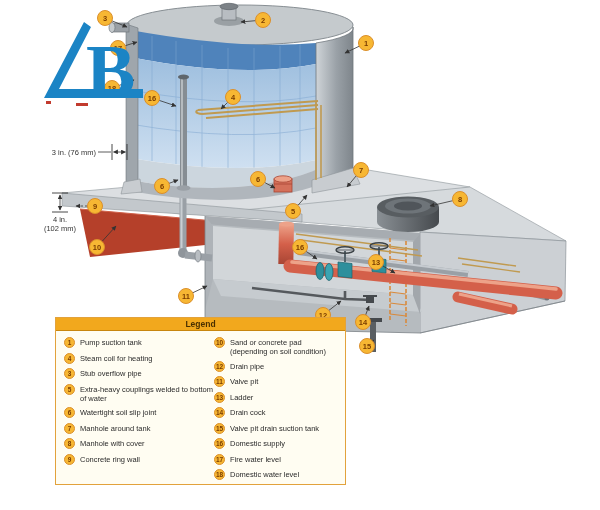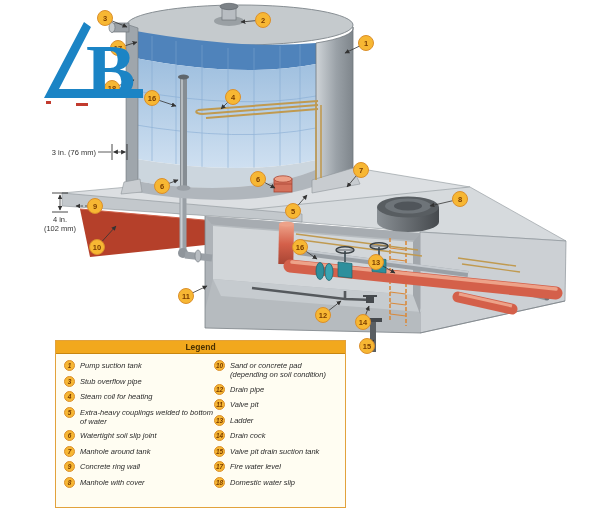--- a/index.html
+++ b/index.html
@@ -2,26 +2,26 @@
 <html><head>
 <meta charset="utf-8">
 <style>
   * { margin:0; padding:0; box-sizing:border-box; }
   html,body { width:600px; height:510px; background:#ffffff; overflow:hidden;
     font-family:"Liberation Sans", sans-serif; position:relative; }
   #stage { position:relative; width:600px; height:510px; }
   #scene { position:absolute; left:0; top:0; }
   .dim { font-size:7.5px; fill:#333; }
   
-  #legend { position:absolute; left:55px; top:340px; width:291px; height:168px;
+  #legend { position:absolute; left:55px; top:317px; width:291px; height:168px;
     background:#FFFDF2; border:1px solid #E2A23C; }
   #legend-header { height:13px; background:#F2A81D; border-bottom:1px solid #C8860F;
     text-align:center; font-size:8.5px; font-weight:bold; color:#4a3000; line-height:13px; }
   #legend-body { display:flex; padding:6px 6px 4px 8px; }
-  .legend-col { display:flex; flex-direction:column;font-style:italic; }
+  .legend-col { display:flex; flex-direction:column; }
   .legend-col.left { flex:0 0 150px; }
   .legend-col.right { flex:1; }
   .legend-row { display:flex; align-items:flex-start; margin-bottom:4.5px; gap:5px; }
   .badge { flex:none; width:11px; height:11px; border-radius:50%; background:#F7B733;
     border:1px solid #DB8F2B; color:#7a3c00; font-size:6.5px; font-weight:bold;
     text-align:center; line-height:9px; }
   .legend-label { font-size:7.5px; color:#2b2b2b; line-height:1.2; padding-top:1px; }
 </style>
 </head>
 <body>
@@ -356,47 +356,47 @@
 
 <div id="legend">
   <div id="legend-header">Legend</div>
   <div id="legend-body">
     <div class="legend-col left" id="legend-col-left">
           <div class="legend-row">
             <div class="badge">1</div>
             <div class="legend-label">Pump suction tank</div>
           </div>
           <div class="legend-row">
+            <div class="badge">4</div>
+            <div class="legend-label">Steam coil for heating</div>
+          </div>
+          <div class="legend-row">
             <div class="badge">3</div>
             <div class="legend-label">Stub overflow pipe</div>
           </div>
           <div class="legend-row">
-            <div class="badge">4</div>
-            <div class="legend-label">Steam coil for heating</div>
-          </div>
-          <div class="legend-row">
             <div class="badge">5</div>
             <div class="legend-label">Extra-heavy couplings welded to bottom of water</div>
           </div>
           <div class="legend-row">
             <div class="badge">6</div>
             <div class="legend-label">Watertight soil slip joint</div>
           </div>
           <div class="legend-row">
             <div class="badge">7</div>
             <div class="legend-label">Manhole around tank</div>
           </div>
           <div class="legend-row">
+            <div class="badge">8</div>
+            <div class="legend-label">Manhole with cover</div>
+          </div>
+          <div class="legend-row">
             <div class="badge">9</div>
             <div class="legend-label">Concrete ring wall</div>
           </div>
-          <div class="legend-row">
-            <div class="badge">8</div>
-            <div class="legend-label">Manhole with cover</div>
-          </div>
         </div>
     <div class="legend-col right" id="legend-col-right">
           <div class="legend-row">
             <div class="badge">10</div>
             <div class="legend-label">Sand or concrete pad (depending on soil condition)</div>
           </div>
           <div class="legend-row">
             <div class="badge">12</div>
             <div class="legend-label">Drain pipe</div>
           </div>
@@ -410,23 +410,27 @@
           </div>
           <div class="legend-row">
             <div class="badge">14</div>
             <div class="legend-label">Drain cock</div>
           </div>
           <div class="legend-row">
             <div class="badge">15</div>
             <div class="legend-label">Valve pit drain suction tank</div>
           </div>
           <div class="legend-row">
+            <div class="badge">16</div>
+            <div class="legend-label">Domestic supply</div>
+          </div>
+          <div class="legend-row">
             <div class="badge">17</div>
             <div class="legend-label">Fire water level</div>
           </div>
           <div class="legend-row">
             <div class="badge">18</div>
-            <div class="legend-label">Domestic water slip</div>
+            <div class="legend-label">Domestic water level</div>
           </div>
         </div>
   </div>
 </div>
 </div>
 
 </body></html>

